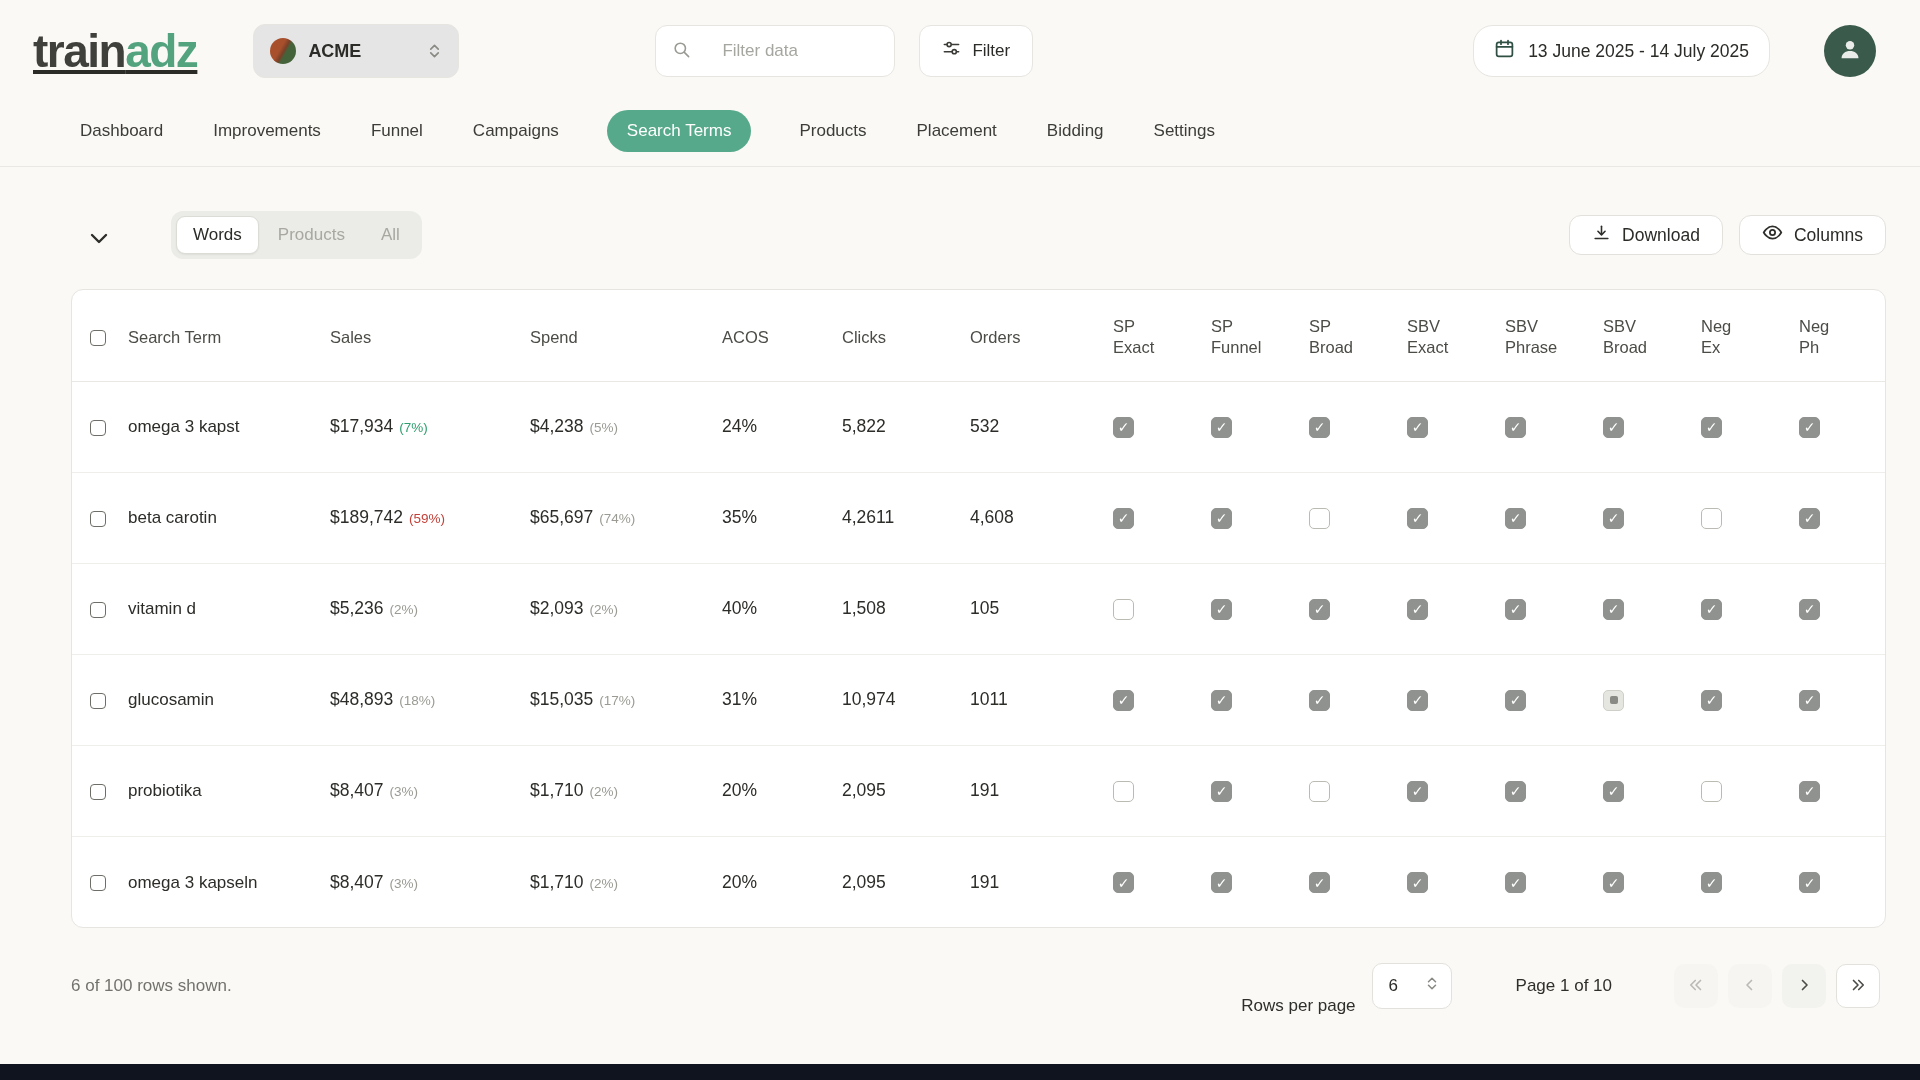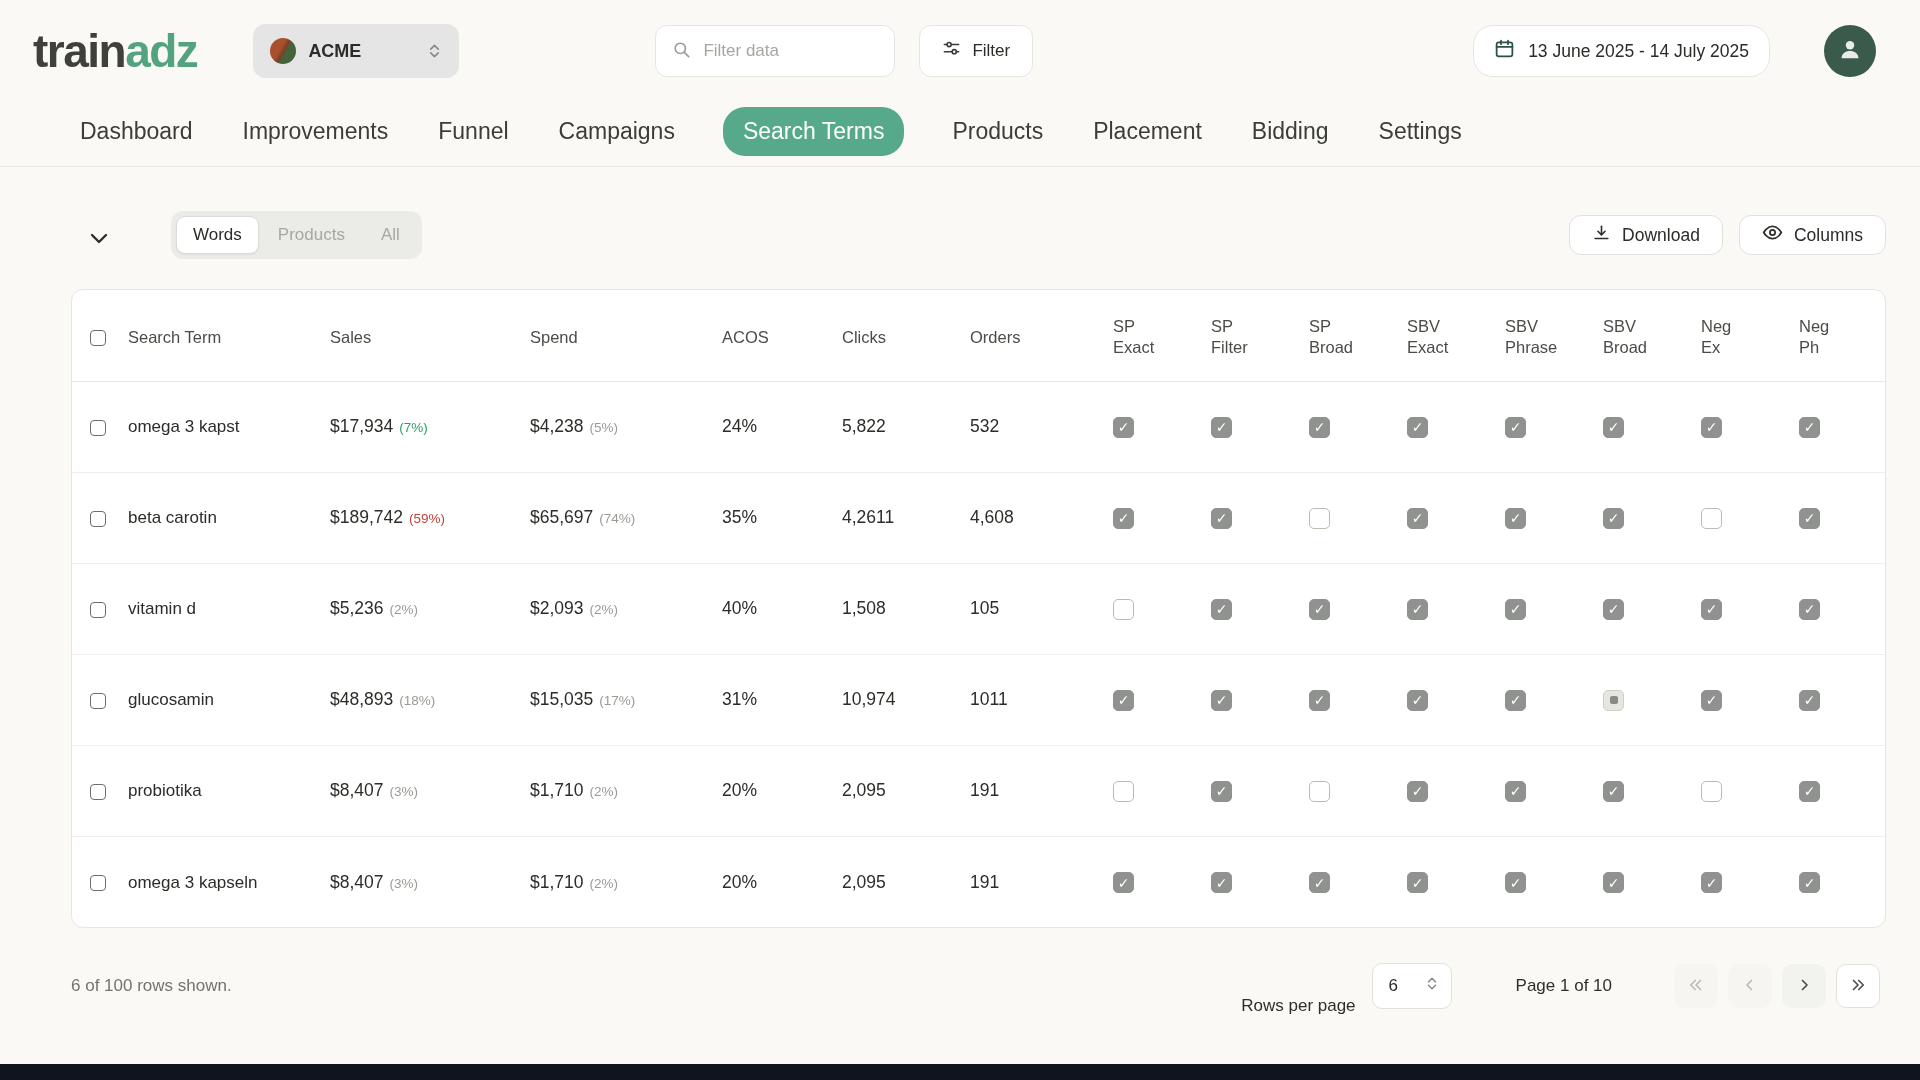--- a/index.html
+++ b/index.html
@@ -5,53 +5,53 @@
   * { box-sizing: border-box; }
   html,body { margin:0; padding:0; }
   body {
     width:1920px; height:1080px; overflow:hidden; position:relative;
     background:#faf9f6; color:#2b2b27;
     font-family:"Liberation Sans","DejaVu Sans",sans-serif;
   }
 
   
   .topbar { height:96px; display:flex; align-items:center; padding:6px 44px 0 33px; }
-  .logo { font-size:46px; font-weight:700; letter-spacing:-1.5px; user-select:none; }
+  .logo { font-size:46px; font-weight:700; letter-spacing:-1.5px; user-select:none;text-decoration:underline; }
   .logo .t1 { color:#3f3f3c; }
   .logo .t2 { color:#53a37f; }
   .account-pill {
     margin-left:56px; width:206px; height:54px; background:#e5e5e5;
     border:1px solid #e6e5e0; border-radius:12px; display:flex; align-items:center;
     gap:12px; padding:0 16px; font-size:18px; font-weight:600; cursor:pointer;
   }
   .acct-dot { width:26px; height:26px; border-radius:50%;
     background:linear-gradient(120deg,#a8502c 40%,#7a4028 52%,#44633a 60%); flex:0 0 auto; }
   .pill-chevrons { margin-left:auto; display:flex; align-items:center; }
   .search-box {
     margin-left:196px; width:240px; height:52px; background:#fff; border:1px solid #e6e5e0;
     border-radius:12px; display:flex; align-items:center; gap:10px; padding:0 16px;
   }
   .search-box input { border:none; outline:none; width:100%; font-size:17px; background:transparent;
-    font-family:"Liberation Sans","DejaVu Sans",sans-serif; color:#2b2b27; }
+    font-family:"Liberation Sans","DejaVu Sans",sans-serif; color:#2b2b27;margin-left:19px; }
   .search-box input::placeholder { color:#a6a6a0; }
   .filter-btn {
     margin-left:24px; height:52px; background:#fff; border:1px solid #e6e5e0; border-radius:12px;
     display:flex; align-items:center; gap:11px; padding:0 22px; font-size:17px; font-weight:500; cursor:pointer;
   }
   .date-btn {
     margin-left:auto; height:52px; background:#fff; border:1px solid #e6e5e0; border-radius:20px;
     display:flex; align-items:center; gap:13px; padding:0 20px; font-size:17.5px; font-weight:500; cursor:pointer;
   }
   .avatar { margin-left:54px; width:52px; height:52px; border-radius:50%; background:#3a5a4c;
     display:flex; align-items:center; justify-content:center; cursor:pointer; flex:0 0 auto; }
 
   
   .nav { height:71px; display:flex; align-items:center; gap:46px; padding:0 78px;
     border-bottom:1px solid #e9e8e3; }
-  .nav-item { font-size:23px; color:#3c3c38; cursor:pointer; padding:11px 2px; border-radius:22px; white-space:nowrap; }
+  .nav-item { font-size:17px; color:#3c3c38; cursor:pointer; padding:11px 2px; border-radius:22px; white-space:nowrap; }
   .nav-item.active { background:#56a98b; color:#fff; padding:11px 20px; font-weight:500; }
 
   
   .main { padding:0 34px 0 71px; }
   .title-row { margin-top:44px; display:flex; align-items:center; }
   .page-title { font-size:38px; font-weight:700; letter-spacing:-0.5px; color:#262622; cursor:pointer; }
   .title-chevron { margin-left:16px; margin-top:10px; cursor:pointer; }
   .segmented { margin-left:60px; background:#ebebe7; border-radius:12px; padding:5px; display:flex; gap:2px; }
   .seg { padding:9px 17px; font-size:17px; color:#a8a8a1; border-radius:9px; cursor:pointer; white-space:nowrap; }
   .seg.active { background:#fff; color:#2b2b27; border:1px solid #dcdcd6; box-shadow:0 1px 2px rgba(0,0,0,.06); padding:8px 16px; }
@@ -239,21 +239,21 @@
       <thead>
         <tr>
           <th class="c-check"><span class="rowcb"></span></th>
           <th>Search Term</th>
           <th>Sales</th>
           <th>Spend</th>
           <th>ACOS</th>
           <th>Clicks</th>
           <th>Orders</th>
           <th class="th-narrow">SP Exact</th>
-          <th class="th-narrow">SP Filter</th>
+          <th class="th-narrow">SP Funnel</th>
           <th class="th-narrow">SP Broad</th>
           <th class="th-narrow">SBV Exact</th>
           <th class="th-narrow">SBV Phrase</th>
           <th class="th-narrow">SBV Broad</th>
           <th class="th-narrow">Neg Ex</th>
           <th class="th-narrow">Neg Ph</th>
         </tr>
       </thead>
       <tbody>
           <tr>

